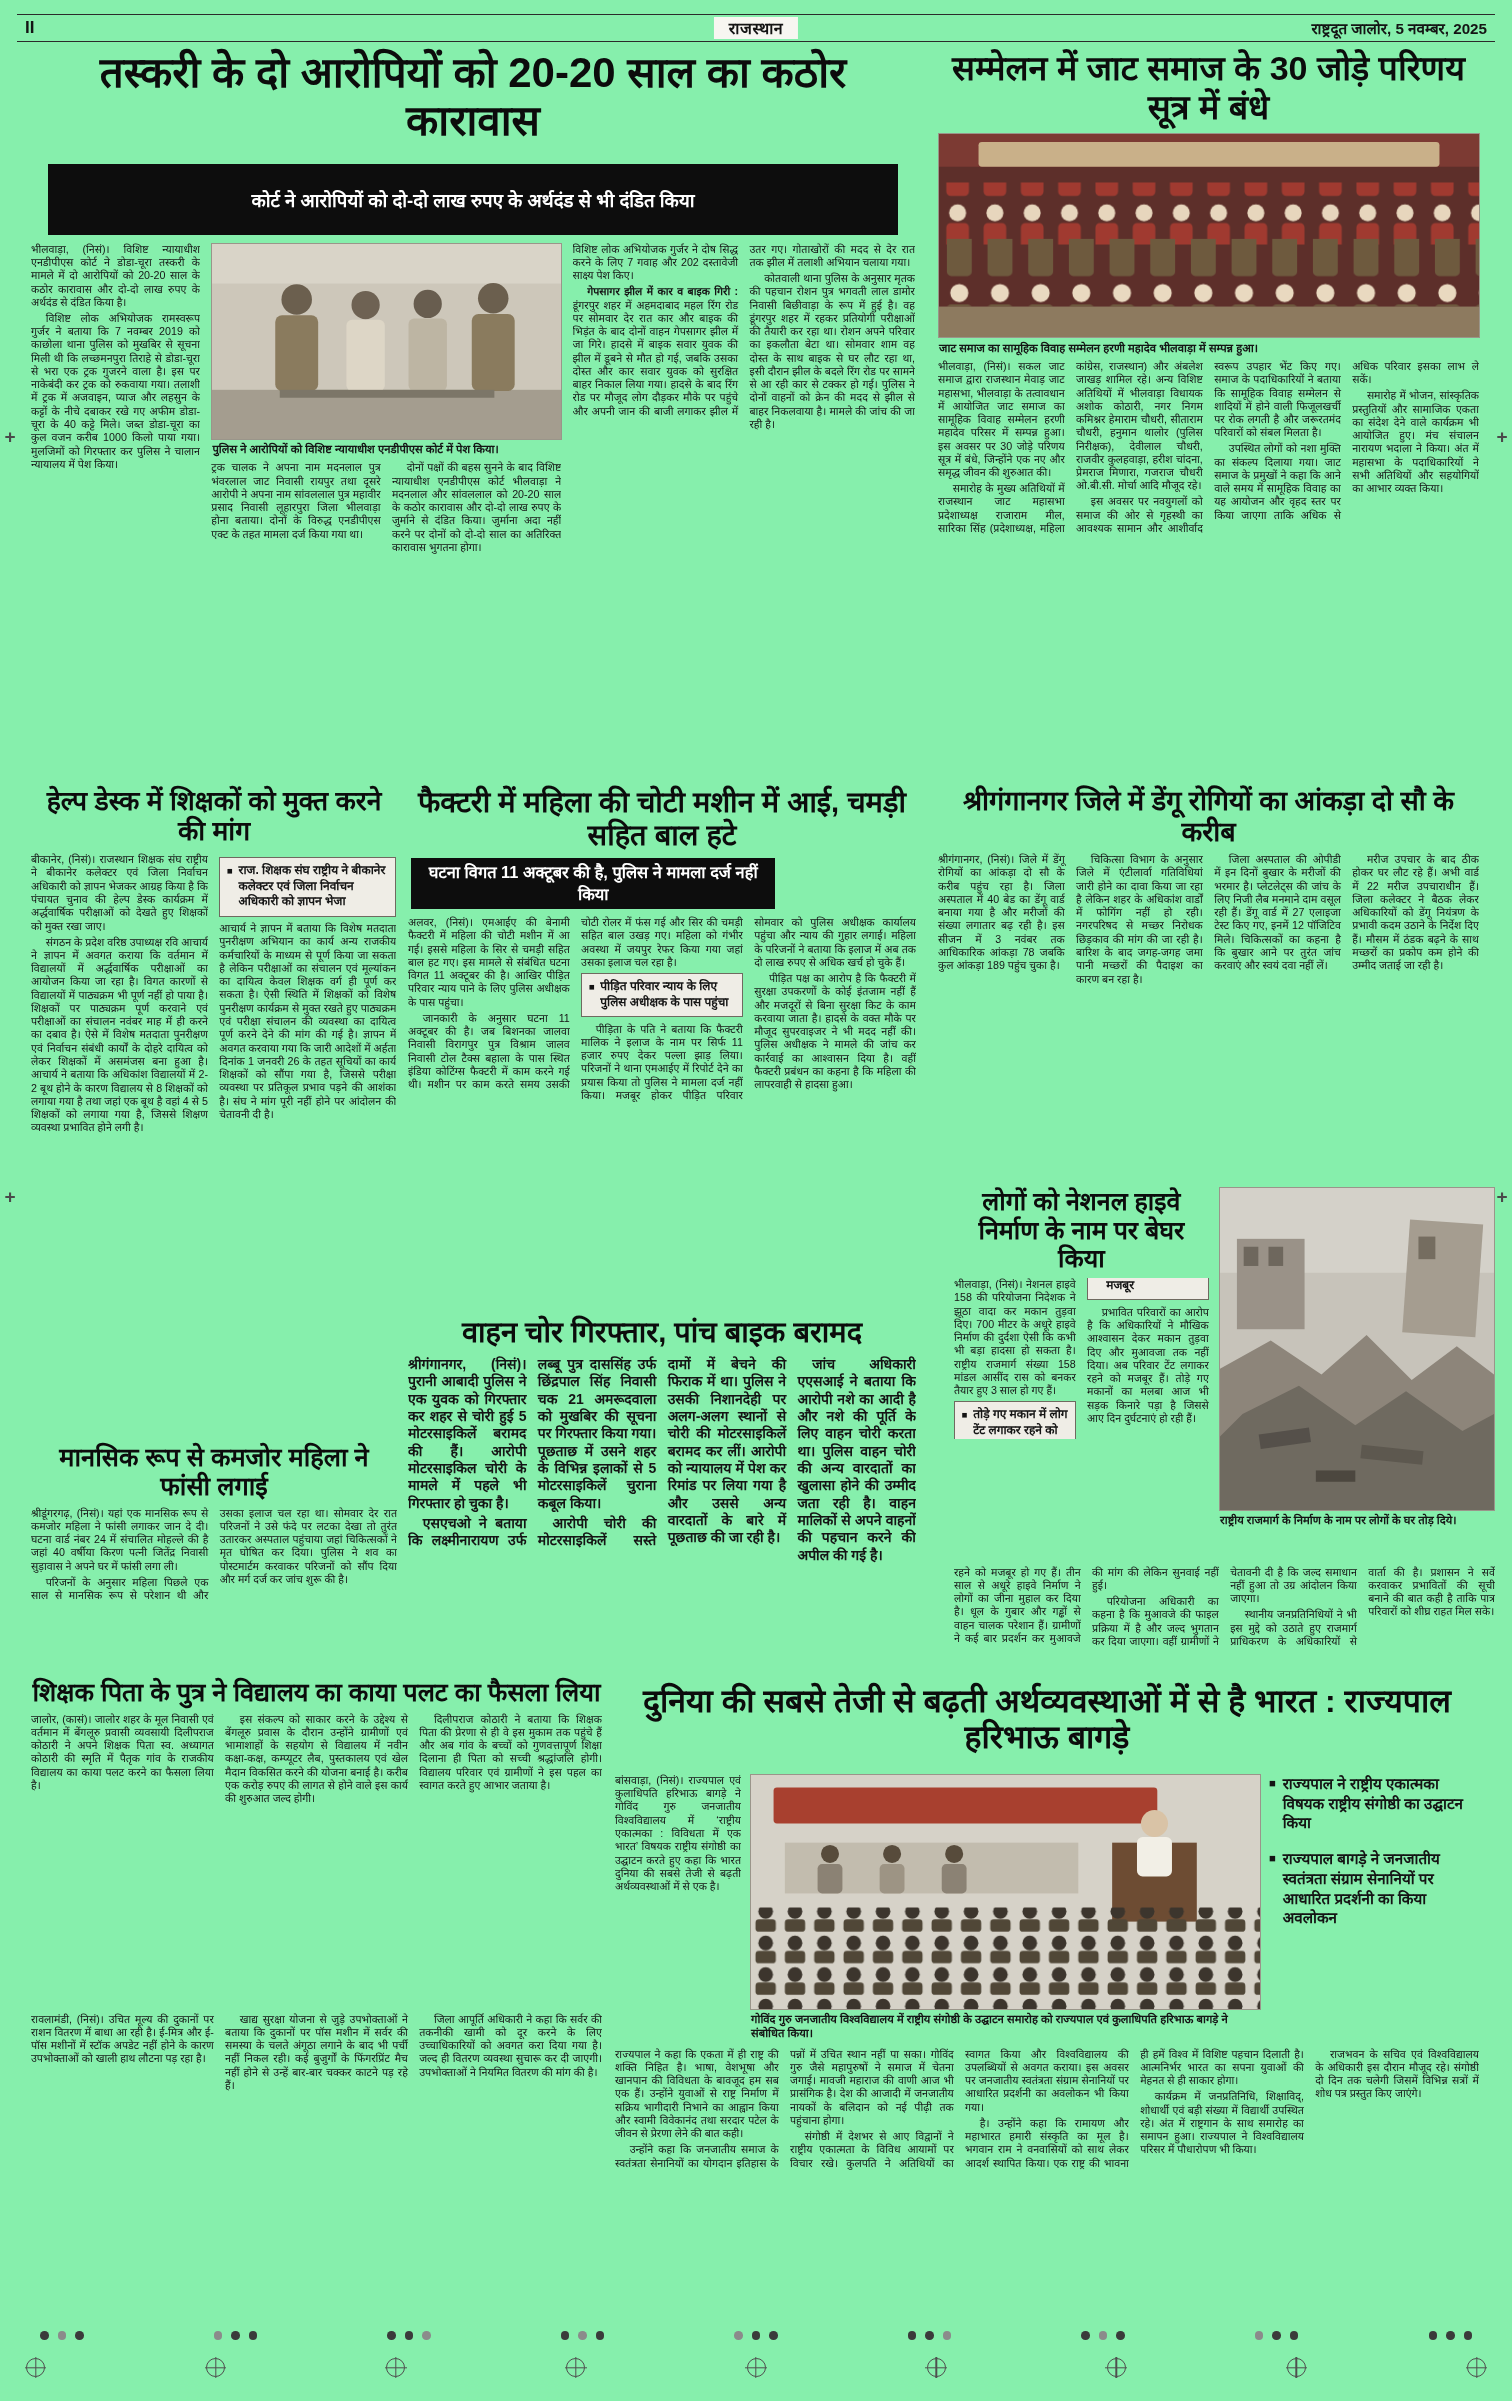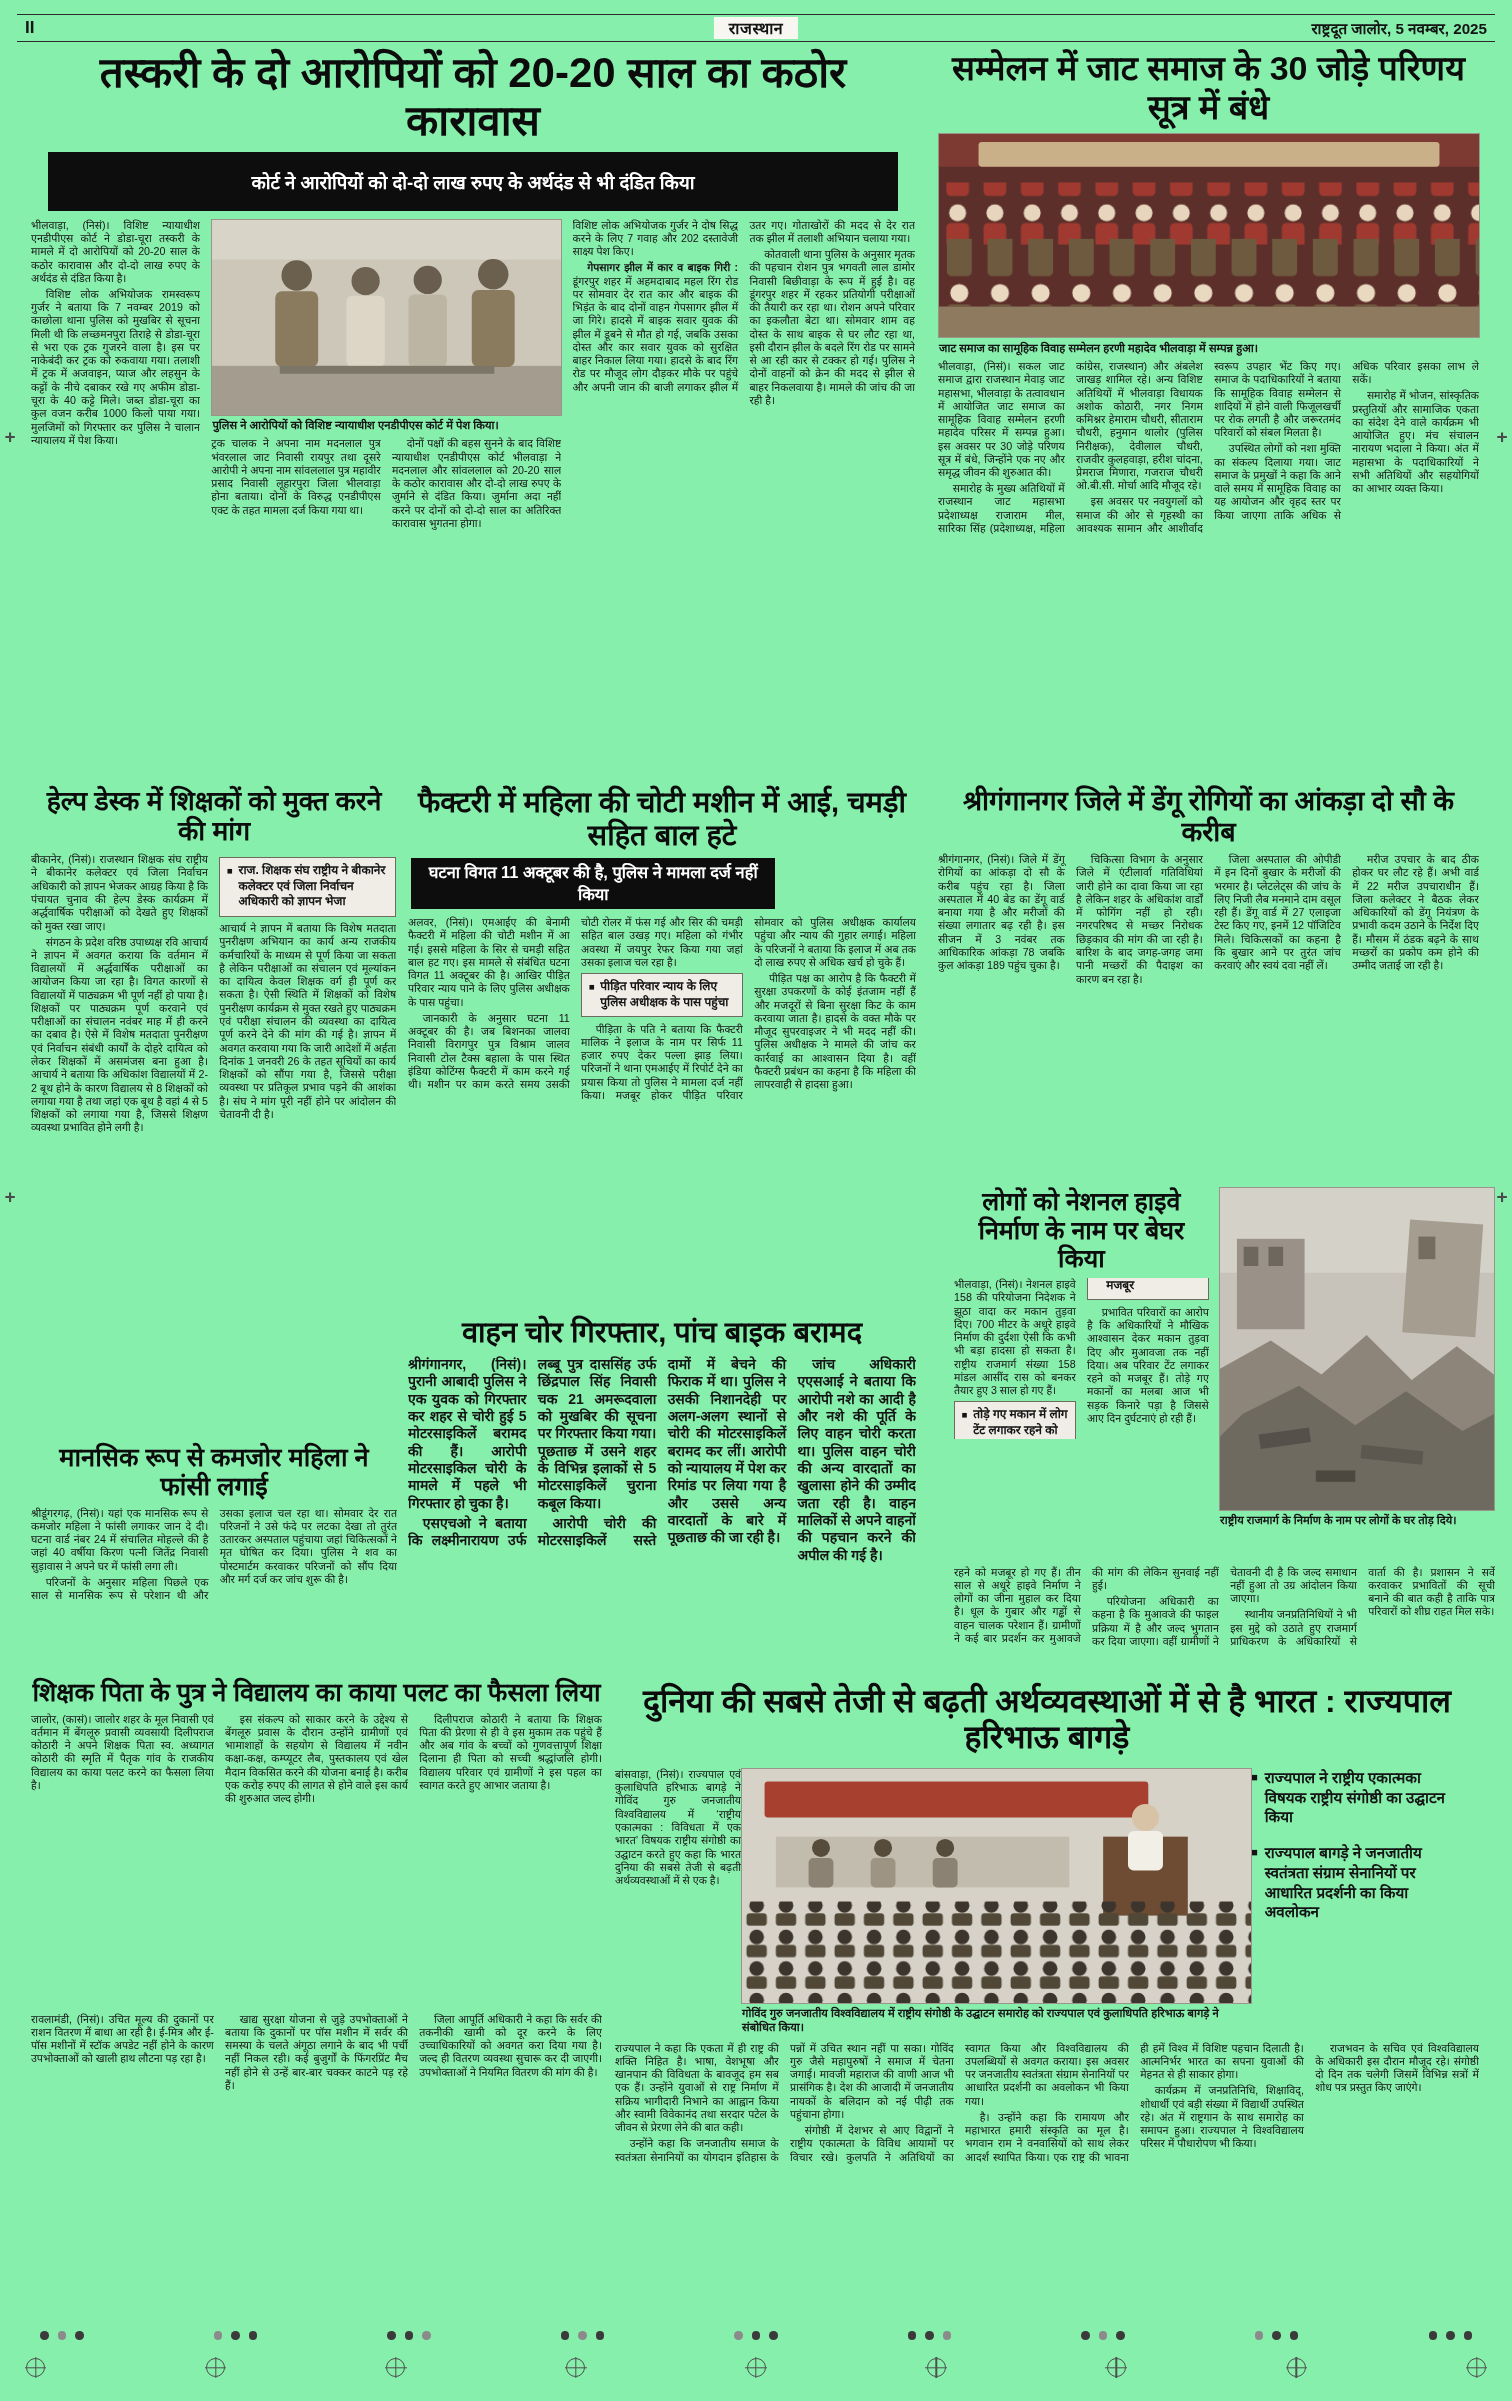--- a/index.html
+++ b/index.html
@@ -28,21 +28,21 @@
          font-weight:bold;font-size:12px;line-height:1.3;text-indent:0;display:flex;gap:5.6px;text-align:left;}
   .inset .sq{font-size:9.6px;line-height:1.6;}
   .leadbold{font-weight:bold;}
   .cols2{column-count:2;column-gap:11.3px;}
   .cols3{column-count:3;column-gap:11.3px;}
   .cols4{column-count:4;column-gap:11.3px;}
   .cols5{column-count:5;column-gap:11.3px;}
   
   #a1{left:31px;top:49px;width:884px;}
   #a1 .hl{font-size:42px;}
-  #a1 .bar{font-size:18.6px;padding:17px 0;margin:7px 17px 8px;}
+  #a1 .bar{font-size:18.6px;padding:23px 0;margin:19px 17px 8px;}
   .a1-flex{display:flex;gap:11.3px;height:565px;overflow:hidden;}
   .a1-c1{width:169px;}
   .a1-mid{width:350px;}
   .a1-mid .photo{width:349px;height:195px;}
   .a1-midtext{margin-top:4.5px;height:316px;}
   .a1-right{flex:1;height:565px;}
   
   #a2{left:938px;top:49px;width:541px;}
   #a2 .hl{font-size:34px;}
   #a2 .photo{width:540px;height:203px;margin-top:6.8px;}
@@ -78,21 +78,21 @@
   #a8{left:408px;top:1316px;width:508px;}
   #a8 .hl{font-size:29px;}
   .a8-body{margin-top:6.8px;height:260px;font-size:14px;font-weight:bold;}
   
   #a9{left:31px;top:1678px;width:571px;}
   #a9 .hl{font-size:25.4px;}
   .a9-body{margin-top:5.6px;height:243px;}
   
   #a10{left:615px;top:1683px;width:864px;}
   #a10 .hl{font-size:32px;}
-  .a10-mid{display:flex;margin-top:12px;}
+  .a10-mid{display:flex;gap:9px;margin-top:18px;}
   .a10-lcol{width:126px;height:265px;overflow:hidden;font-size:10.7px;}
   .a10-photoblock{width:510px;}
   .a10-photoblock .photo{width:509px;height:234px;}
   .a10-bullets{width:207px;}
   .bullet-item{display:flex;gap:6.8px;font-weight:bold;font-size:15.2px;line-height:1.3;margin-bottom:16px;text-align:left;}
   .bullet-item .sq{font-size:11.3px;line-height:1.7;}
   .a10-body{margin-top:6.8px;height:237px;}
   
   #a11{left:31px;top:2007px;width:571px;}
   #a11 .hl{font-size:25.4px;}

